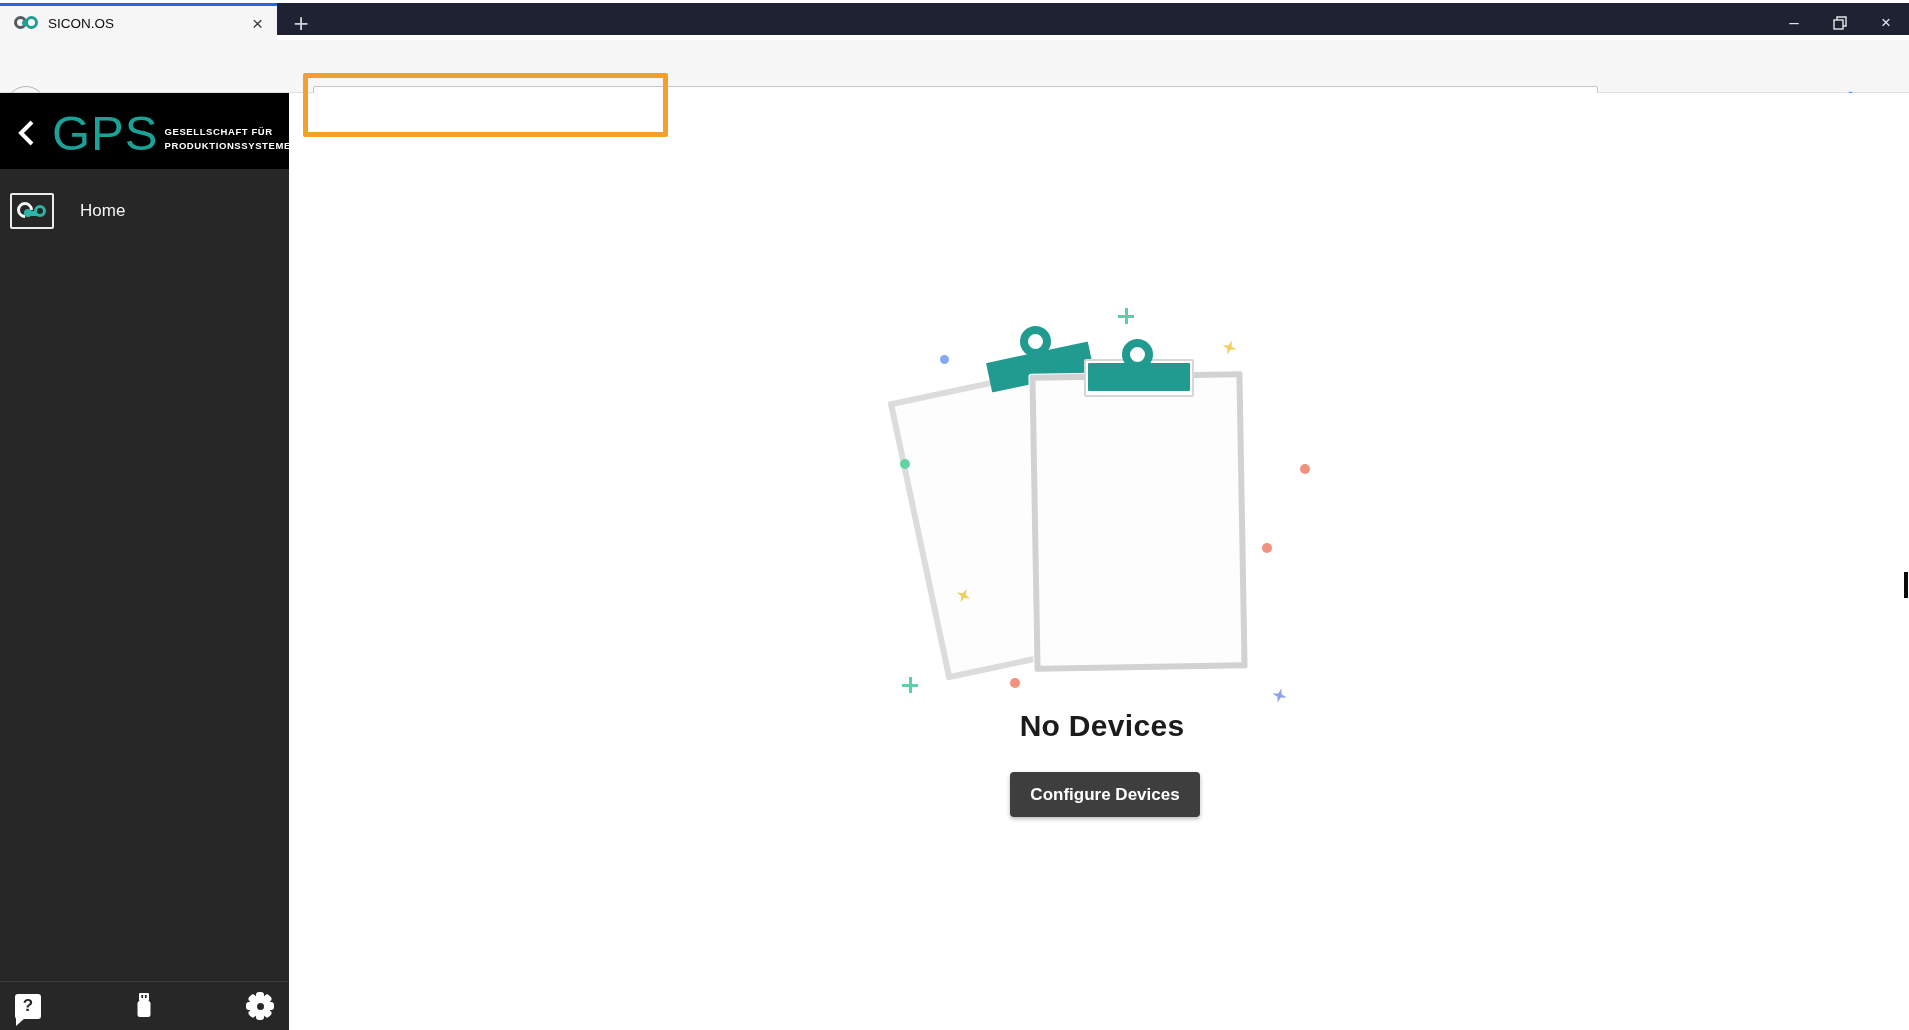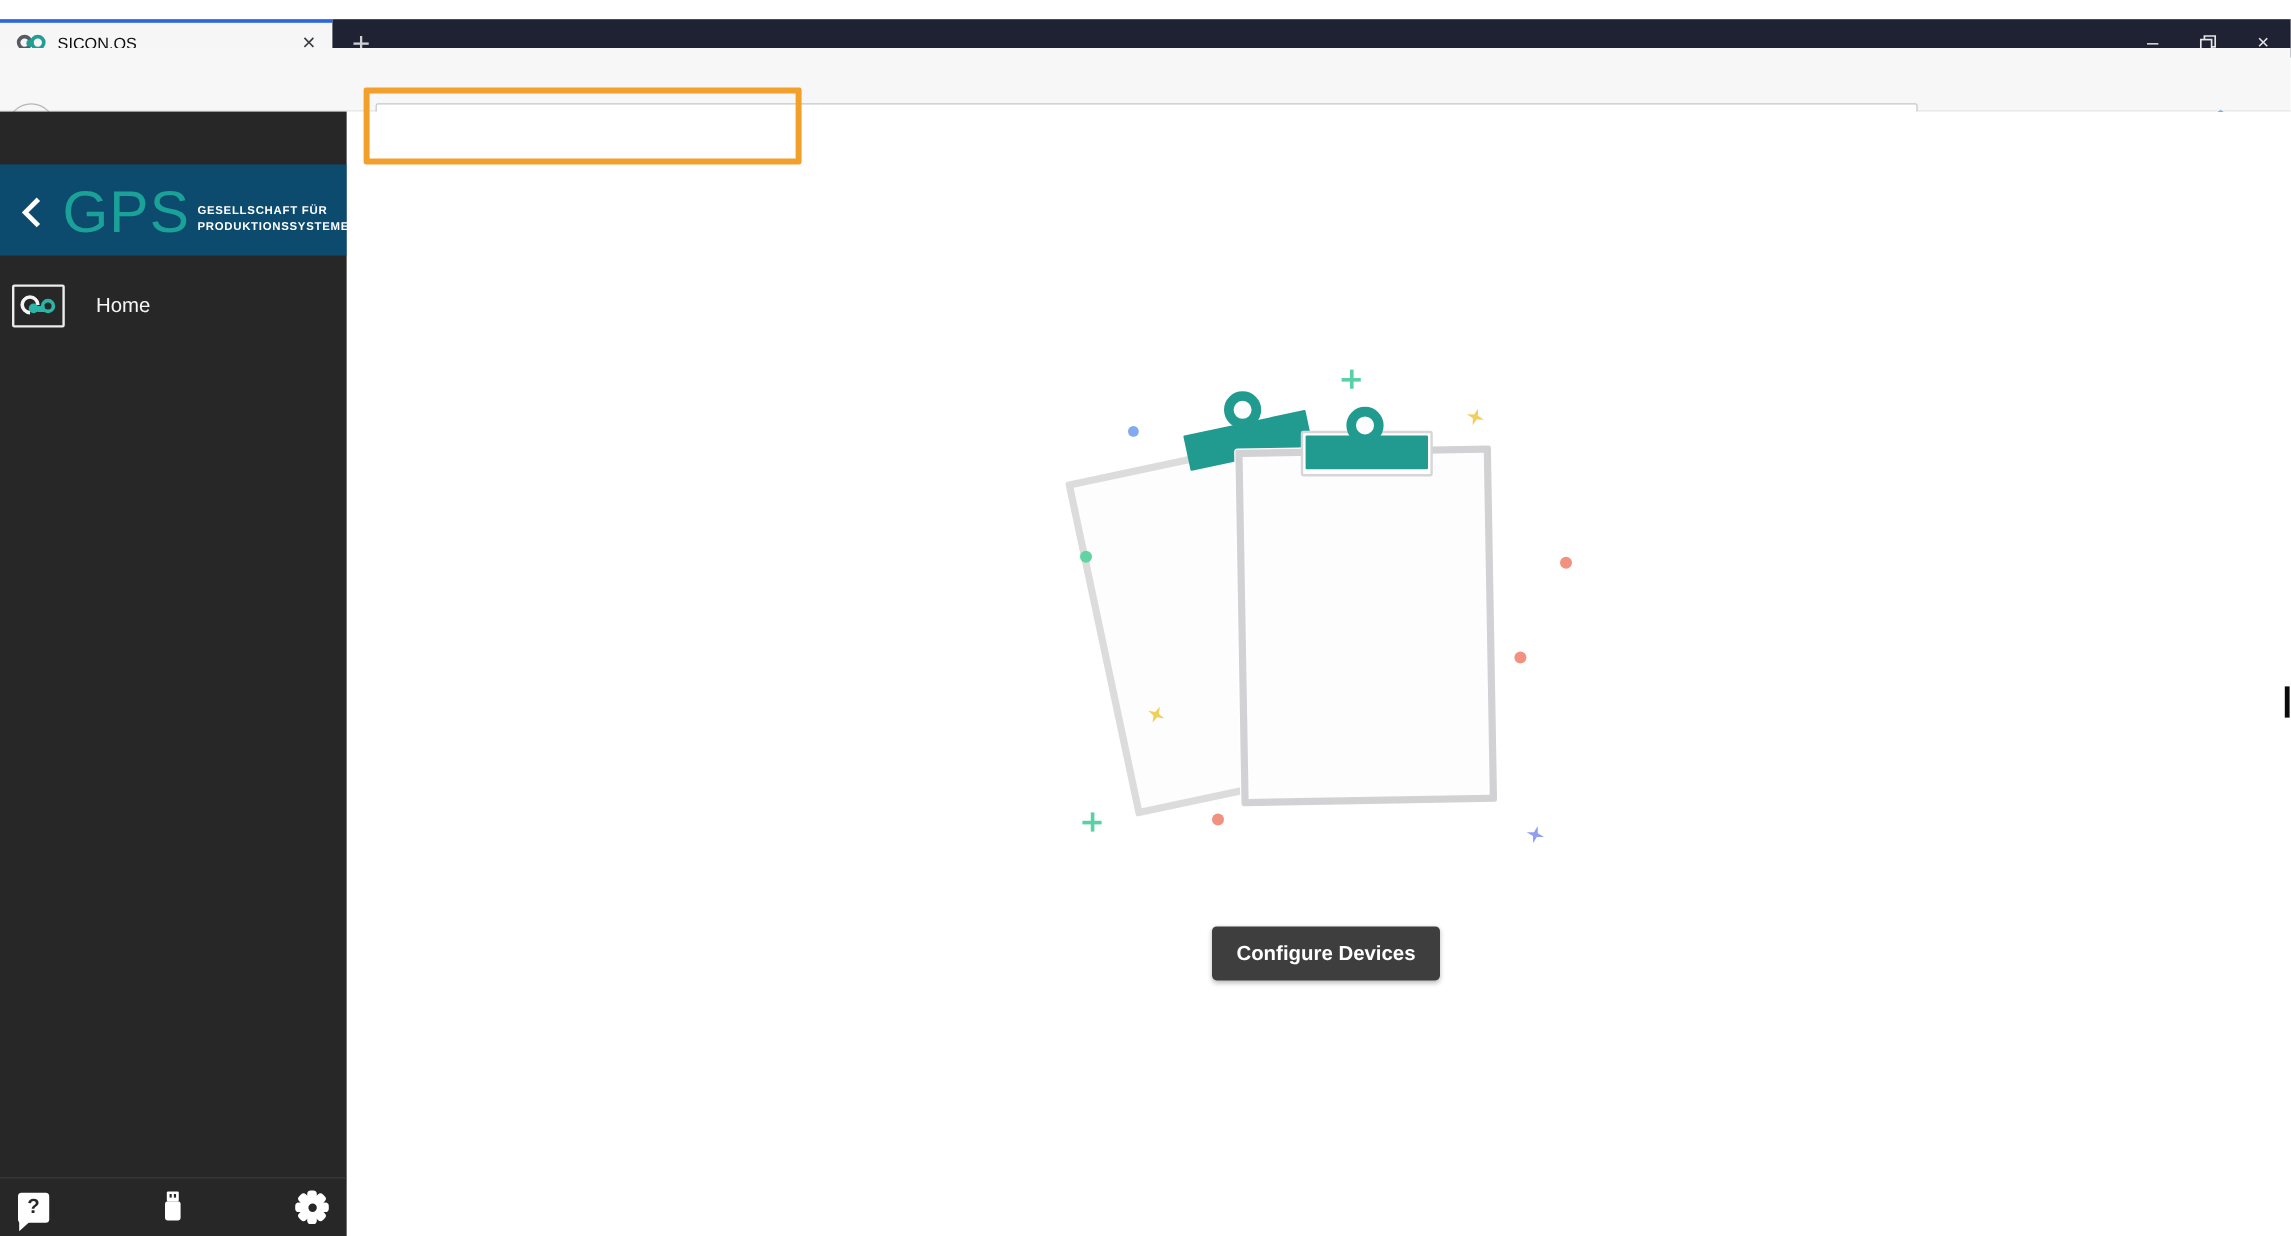--- a/index.html
+++ b/index.html
@@ -1,21 +1,21 @@
 <!DOCTYPE html>
 <html><head>
 <meta charset="utf-8">
 <style>
   * { margin:0; padding:0; box-sizing:border-box; }
   html,body { width:1909px; height:1030px; overflow:hidden; background:#fff;
               font-family:"Liberation Sans", sans-serif; }
   .screen { position:relative; width:1909px; height:1030px; }
 
   
-  .tabbar { position:absolute; left:0; top:16px; width:1909px; height:32px; background:#1f2233; }
+  .tabbar { position:absolute; left:0; top:3px; width:1909px; height:32px; background:#1f2233; }
   .tab { position:absolute; left:0; top:0; width:277px; height:40px; background:#f6f6f7;
          display:flex; align-items:center; padding:0 14px; }
   .tabline { position:absolute; left:0; top:0; width:277px; height:3px; background:#2a66dd; }
   .favicon { position:relative; width:26px; height:16px; flex:0 0 26px; margin-right:8px; }
   .favicon .f1 { position:absolute; left:0; top:1px; width:13px; height:13px; border:3.5px solid #565b61; border-radius:50%; }
   .favicon .f2 { position:absolute; left:11px; top:1px; width:13px; height:13px; border:3px solid #1f9e94; border-radius:50%; }
   .favicon .f3 { position:absolute; left:8px; top:5px; width:6px; height:6px; background:#1f9e94; border-radius:50%; }
   .tabtitle { font-size:13.5px; color:#0c0c0d; flex:1; white-space:nowrap; overflow:hidden; }
   .tabclose { font-size:19px; color:#3c3c41; margin-left:8px; cursor:default; line-height:1; }
   .newtab { position:absolute; left:284px; top:0; width:34px; height:40px; color:#cfd0d4;
@@ -40,21 +40,21 @@
   .dots { font-size:13px; letter-spacing:2px; color:#4a4a4f; font-weight:bold; }
   .orange-box { position:absolute; left:303px; top:33px; width:365px; height:64px;
                 border:5px solid #f2a02b; border-radius:2px; pointer-events:none; z-index:5; }
   .tb-right { position:absolute; top:46px; right:0; height:40px; display:flex; align-items:center; gap:17px; padding-right:10px; }
   .tb-icon { position:relative; width:28px; height:28px; display:flex; align-items:center; justify-content:center; }
   .acct-dot { position:absolute; right:-1px; top:-1px; width:9px; height:9px; border-radius:50%;
               background:#0a84ff; border:1.5px solid #f7f7f8; }
 
   
   .sidebar { position:absolute; left:0; top:93px; width:289px; height:937px; background:#272727; }
-  .side-header { height:76px; background:#0c4a6e; display:flex; align-items:center; padding:4px 10px 0 16px;margin-top:44px; }
+  .side-header { height:76px; background:#000000; display:flex; align-items:center; padding:4px 10px 0 16px; }
   .gps { color:#1ba298; font-size:49px; font-weight:500; letter-spacing:1px; line-height:1; margin:0 6px 0 14px; }
   .gps-sub { color:#fff; font-size:9.5px; font-weight:bold; letter-spacing:0.6px; line-height:1.5; margin-top:12px; }
   .nav-row { display:flex; align-items:center; margin-top:22px; padding:0 10px; height:40px; }
   .home-box { position:relative; width:44px; height:36px; border:2px solid #ececec; border-radius:2px; flex:0 0 44px; }
   .hb1 { position:absolute; left:5px; top:7px; width:16px; height:16px; border:3px solid #f4f4f4;
          border-right-color:transparent; border-radius:50%; transform:rotate(45deg); }
   .hb2 { position:absolute; left:12px; top:14px; width:8px; height:8px; background:#2bb5a9; border-radius:50%; }
   .hb3 { position:absolute; left:22px; top:10px; width:12px; height:12px; border:3.5px solid #2bb5a9; border-radius:50%; }
   .hbbar { position:absolute; left:19px; top:16px; width:6px; height:5px; background:#2bb5a9; }
   .nav-label { color:#f5f5f5; font-size:17px; margin-left:26px; }
@@ -279,17 +279,18 @@
       <span class="spark" style="left:933px; top:247px; background:#f2cf5b; transform:rotate(18deg);"></span>
       <span class="dot" style="left:611px; top:366px; width:10px; height:10px; background:#62d4a3;"></span>
       <span class="dot" style="left:1011px; top:371px; width:10px; height:10px; background:#f29180;"></span>
       <span class="dot" style="left:973px; top:450px; width:10px; height:10px; background:#f29180;"></span>
       <span class="spark" style="left:667px; top:495px; background:#f2cf5b; transform:rotate(25deg);"></span>
       <span class="plus" style="left:613px; top:584px; color:#57d1a5;"></span>
       <span class="dot" style="left:721px; top:585px; width:10px; height:10px; background:#f29180;"></span>
       <span class="spark" style="left:983px; top:595px; background:#8f9ff2; transform:rotate(15deg);"></span>
     </div>
 
+    <div class="empty-title">No Devices</div>
     <button class="config-btn">Configure Devices</button>
   </main>
 
   <div class="scroll-mark"></div>
 </div>
 
 </body></html>

